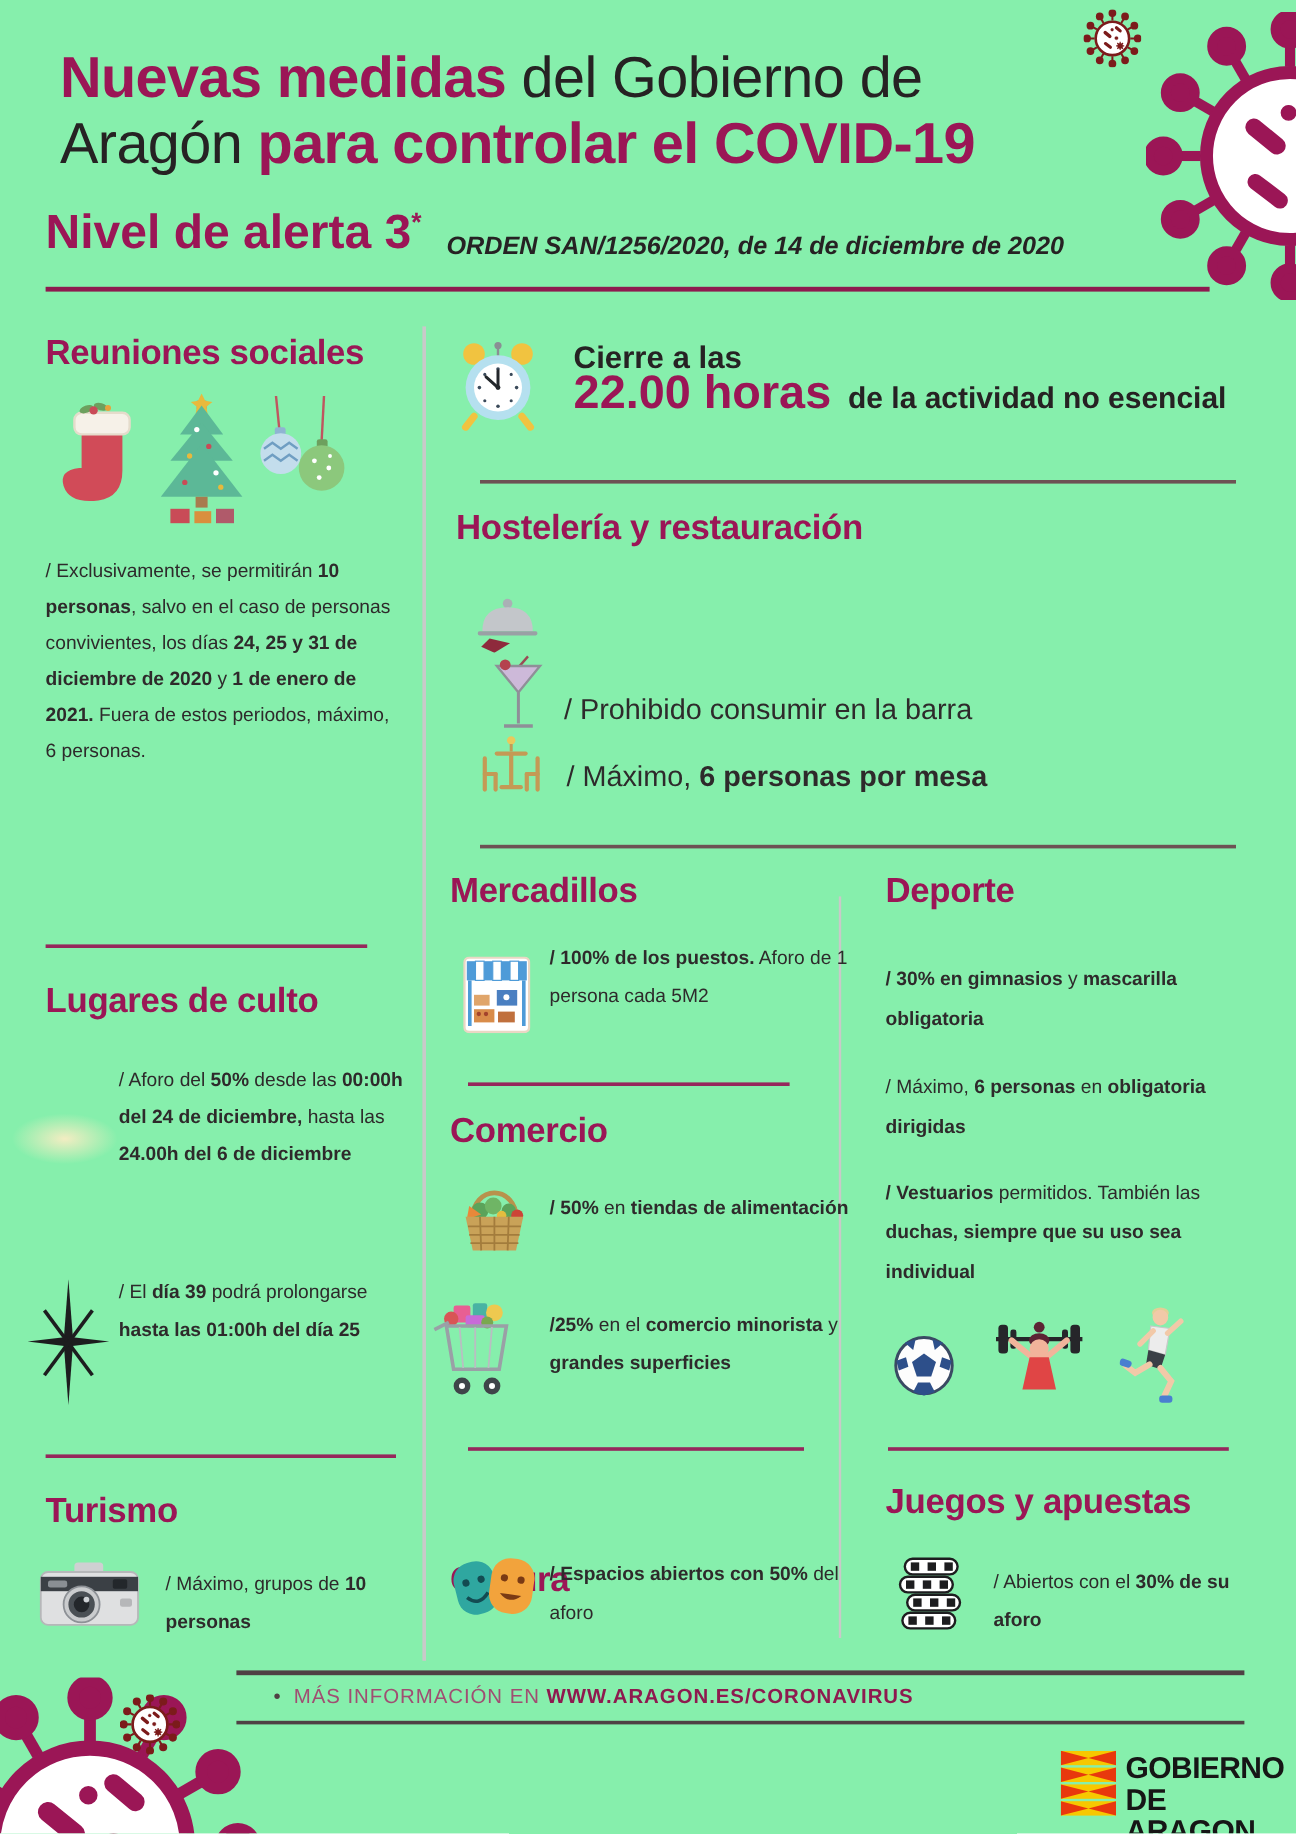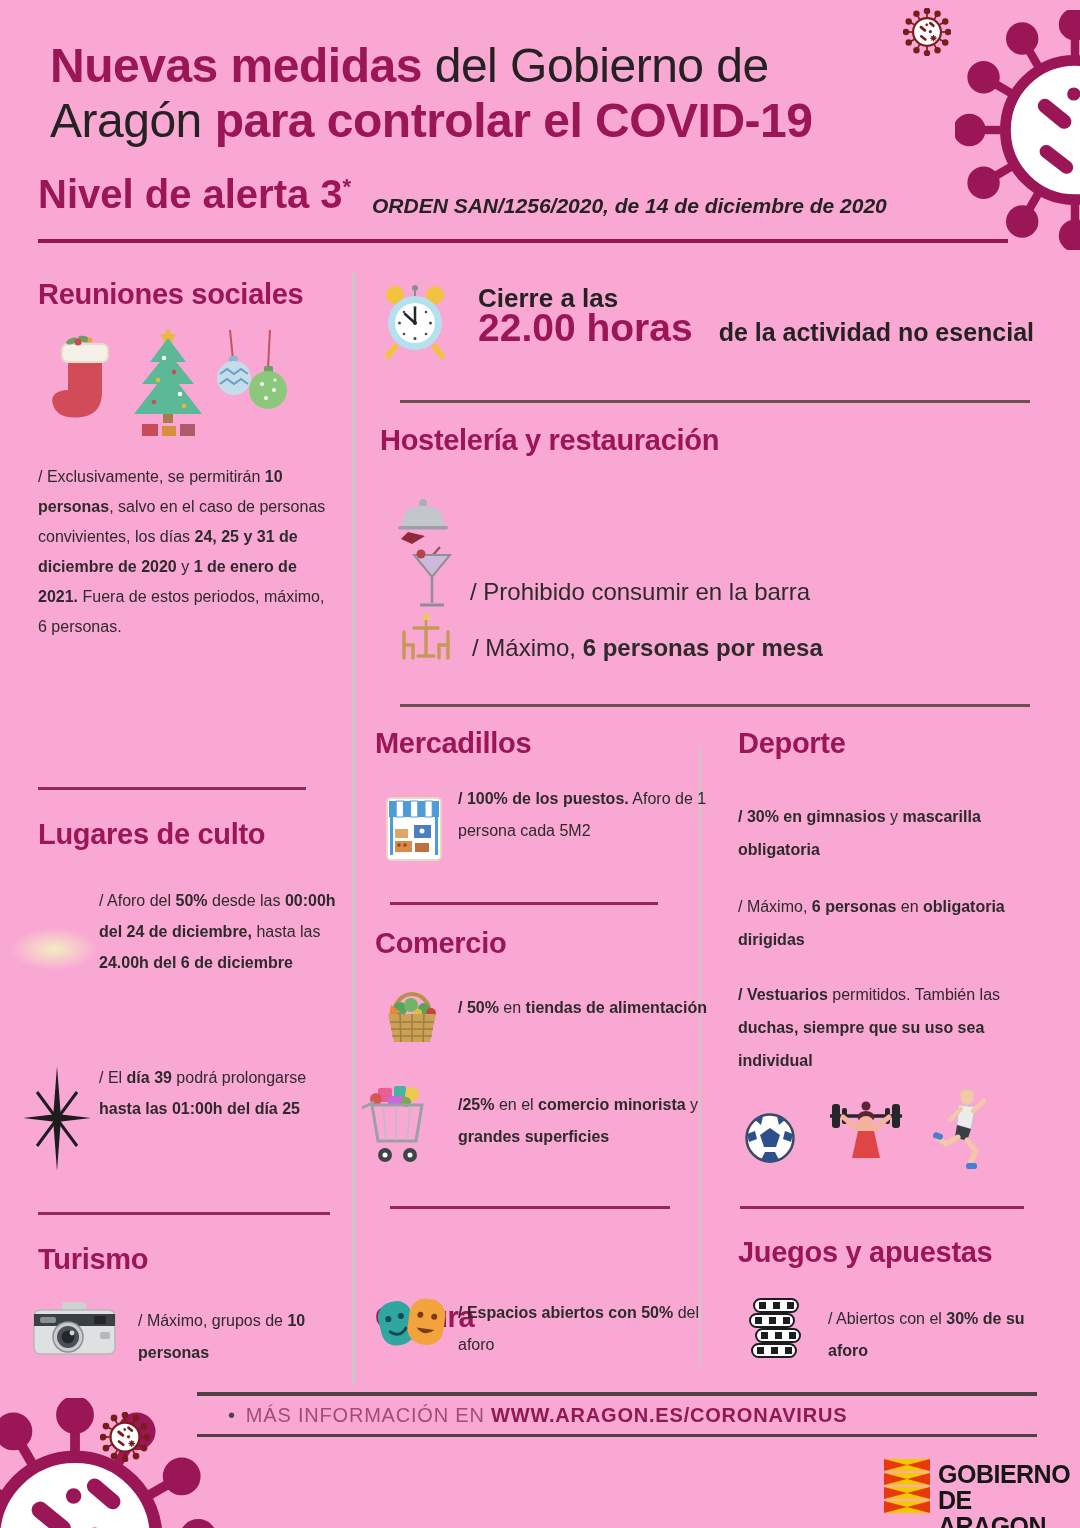--- a/index.html
+++ b/index.html
@@ -1,38 +1,38 @@
 <!DOCTYPE html>
 <html><head>
 <meta charset="utf-8">
 <style>
   *{margin:0;padding:0;box-sizing:border-box}
   html,body{background:#fff}
   body{font-family:"Liberation Sans","DejaVu Sans",sans-serif;color:#2e2a2b}
-  .page{position:relative;width:1080px;height:1528px;background:#f9a8d4;overflow:hidden}
+  .page{position:relative;width:1080px;height:1528px;background:#86efac;overflow:hidden}
   .abs{position:absolute}
   :root{--accent:#9b1656;--accent-dark:#8e1a4f;--text:#2e2a2b}
   .a{color:var(--accent)}
   .b{font-weight:700}
   .hdr-title{font-size:48px;line-height:55px;font-weight:300;color:#262223;letter-spacing:-0.5px}
   .hdr-title .b{letter-spacing:-0.5px}
   .alert{font-size:40px;font-weight:700;color:var(--accent)}
   .alert sup{font-size:55%;vertical-align:super}
   .order{font-size:21px;font-style:italic;font-weight:700;color:#262223}
   .sec-title{font-size:29px;font-weight:700;color:var(--accent);letter-spacing:-0.3px}
   .body-text{font-size:16px;line-height:1.3;color:var(--text)}
   .rule{position:absolute;height:2.5px;background:#96275c}
   .rule-dark{background:#6d5254}
   .rule-footer{background:#4f4144}
   .vline{position:absolute;background:#c9c9c9}
   .cierre-lead{font-size:26px;font-weight:700;color:#262223}
-  .cierre-row{display:flex;align-items:baseline;gap:26px}
+  .cierre-row{display:flex;align-items:baseline;gap:14px}
   .cierre-time{font-size:39px;font-weight:700;color:var(--accent)}
   .cierre-scope{font-size:25px;font-weight:700;color:#262223}
-  .footer-info{font-size:20px;letter-spacing:0.8px;color:#a04e72}
+  .footer-info{font-size:17px;letter-spacing:0.8px;color:#a04e72}
   .footer-info .b{color:#8e1a4f}
   .footer-info .dot{color:#4f4144;margin-right:10px}
   .logo-text{font-size:25px;line-height:26px;font-weight:700;color:#161616;letter-spacing:-0.5px}
   .candle-glow{background:radial-gradient(closest-side,#f3edc2,rgba(243,237,194,0))}
 </style>
 </head>
 <body>
 
 <svg width="0" height="0" style="position:absolute">
   <defs>

